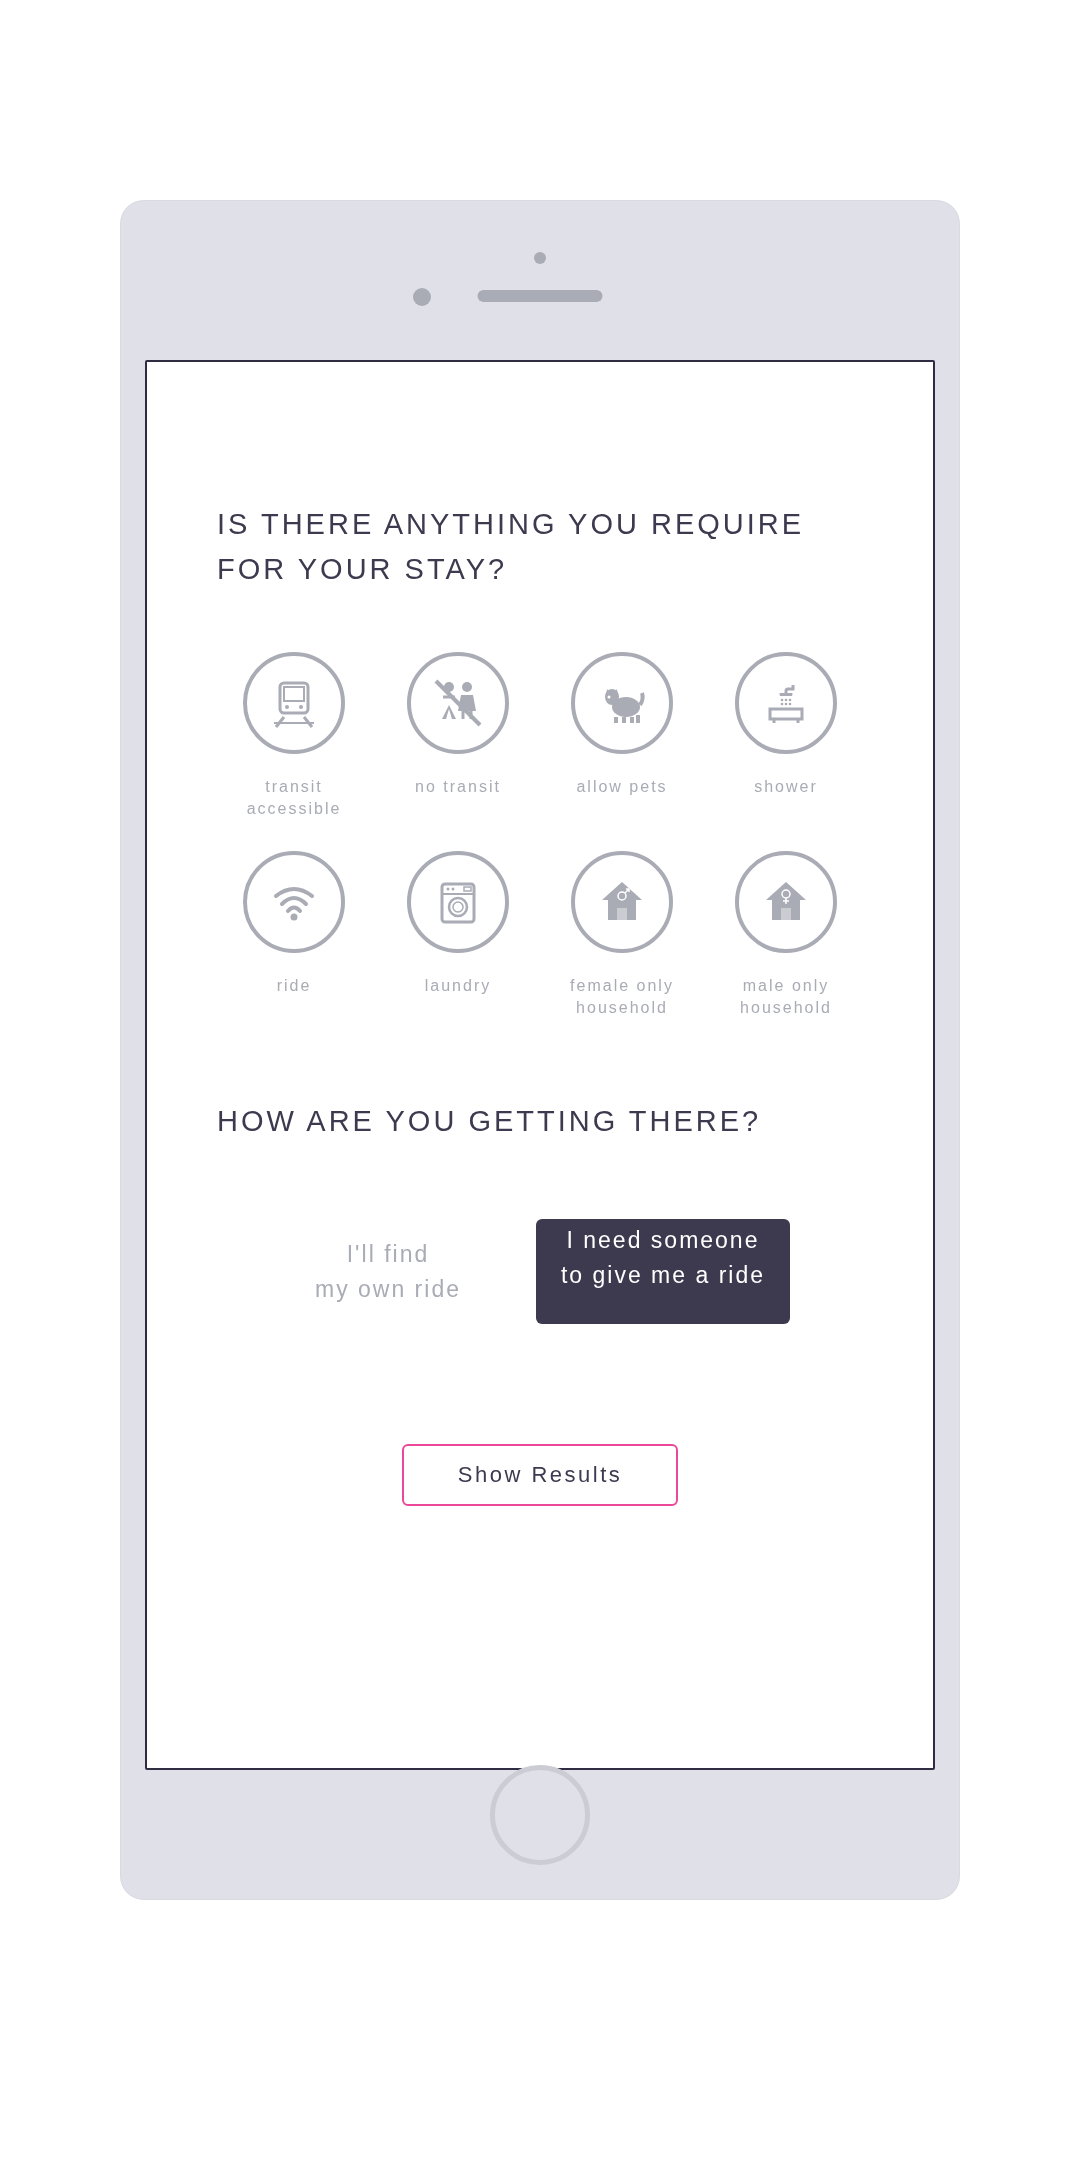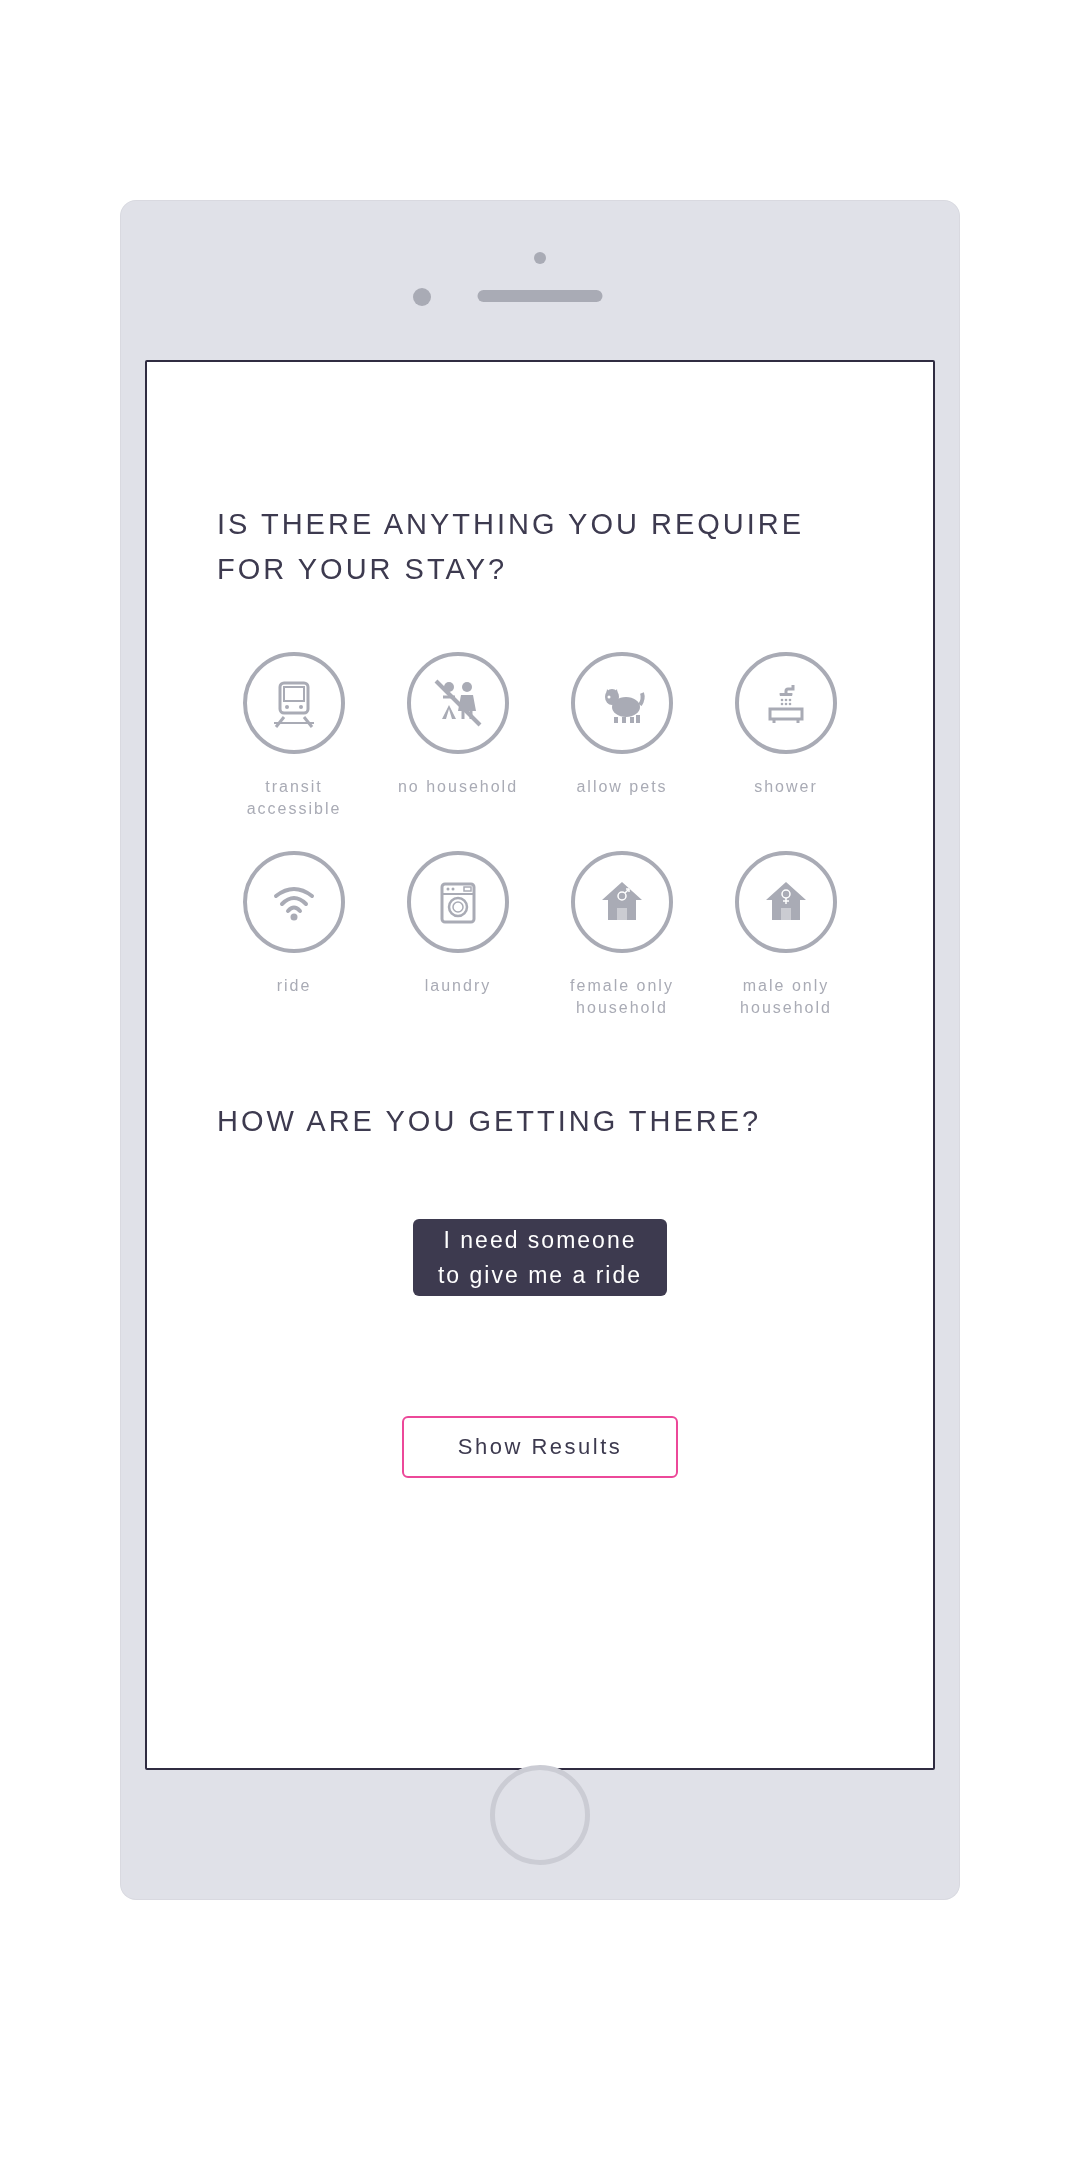--- a/index.html
+++ b/index.html
@@ -16,21 +16,21 @@
       align-items: flex-start;
       min-height: 2160px;
       width: 1080px;
     }
 
     .phone-frame {
       width: 840px;
       height: 1700px;
       margin-top: 200px;
       background: #e0e1e8;
-      border-radius: 16px;
+      border-radius: 24px;
       position: relative;
       padding: 40px 25px 30px 25px;
       box-shadow: inset 0 0 0 1px rgba(0,0,0,0.03);
     }
 
     .phone-top {
       display: flex;
       justify-content: center;
       align-items: center;
       gap: 20px;
@@ -218,21 +218,21 @@
             <circle cx="21" cy="14" r="5" fill="#a9abb5"></circle>
             <path d="M 21 20 L 21 32 L 14 46 L 18 46 L 21 36 L 24 46 L 28 46 L 21 32" fill="#a9abb5"></path>
             <line x1="15" y1="24" x2="27" y2="24" stroke="#a9abb5" stroke-width="3"></line>
             <circle cx="39" cy="14" r="5" fill="#a9abb5"></circle>
             <path d="M 33 22 L 45 22 L 48 38 L 30 38 Z" fill="#a9abb5"></path>
             <line x1="35" y1="38" x2="35" y2="46" stroke="#a9abb5" stroke-width="3"></line>
             <line x1="43" y1="38" x2="43" y2="46" stroke="#a9abb5" stroke-width="3"></line>
             <line x1="8" y1="8" x2="52" y2="52" stroke="#a9abb5" stroke-width="4"></line>
           </svg>
         </div>
-        <div class="option-label">no household</div>
+        <div class="option-label">no transit</div>
       </div>
 
       <div class="option-item">
         <div class="option-circle">
           <svg width="56" height="56" viewBox="0 0 56 56">
             <ellipse cx="32" cy="32" rx="14" ry="10" fill="#a9abb5"></ellipse>
             <ellipse cx="18" cy="22" rx="7" ry="8" fill="#a9abb5"></ellipse>
             <path d="M 13 14 L 12 22 L 18 20 Z" fill="#a9abb5"></path>
             <path d="M 23 14 L 24 22 L 18 20 Z" fill="#a9abb5"></path>
             <circle cx="15" cy="22" r="1.5" fill="#fff"></circle>
@@ -317,20 +317,22 @@
           </svg>
         </div>
         <div class="option-label">male only household</div>
       </div>
 
     </div>
 
     <h2 class="heading">HOW ARE YOU GETTING THERE?</h2>
 
     <div class="ride-options">
+      <div class="ride-option-inactive" style="white-space:pre-line">I'll find
+my own ride</div>
       <div class="ride-option-active" style="white-space:pre-line">I need someone
 to give me a ride</div>
     </div>
 
     <button class="results-button">Show Results</button>
   </div>
 
   <div class="phone-home-button"></div>
 </div>
 

